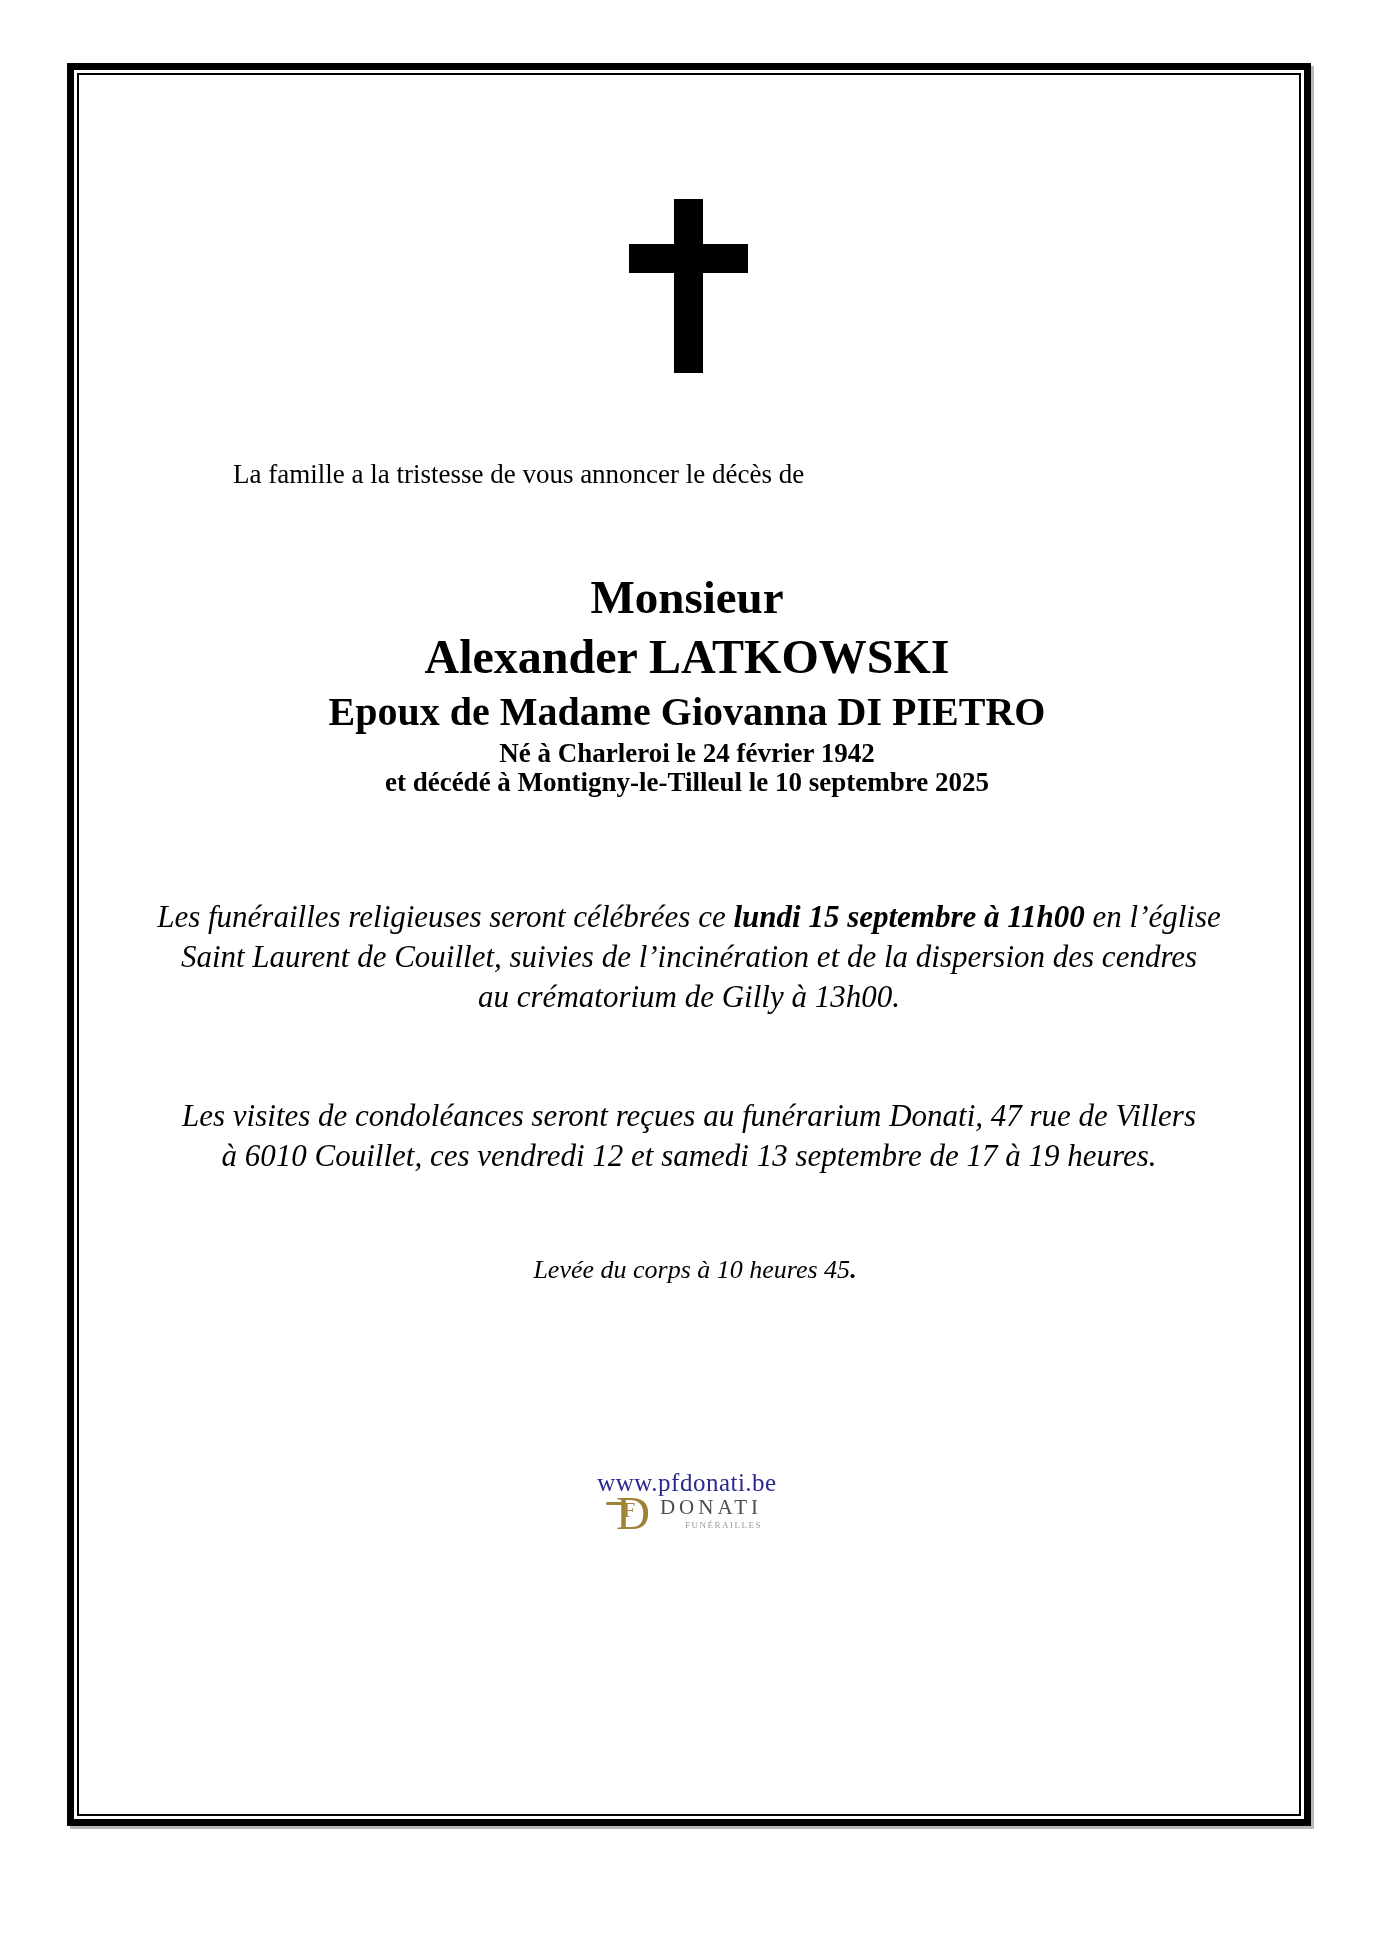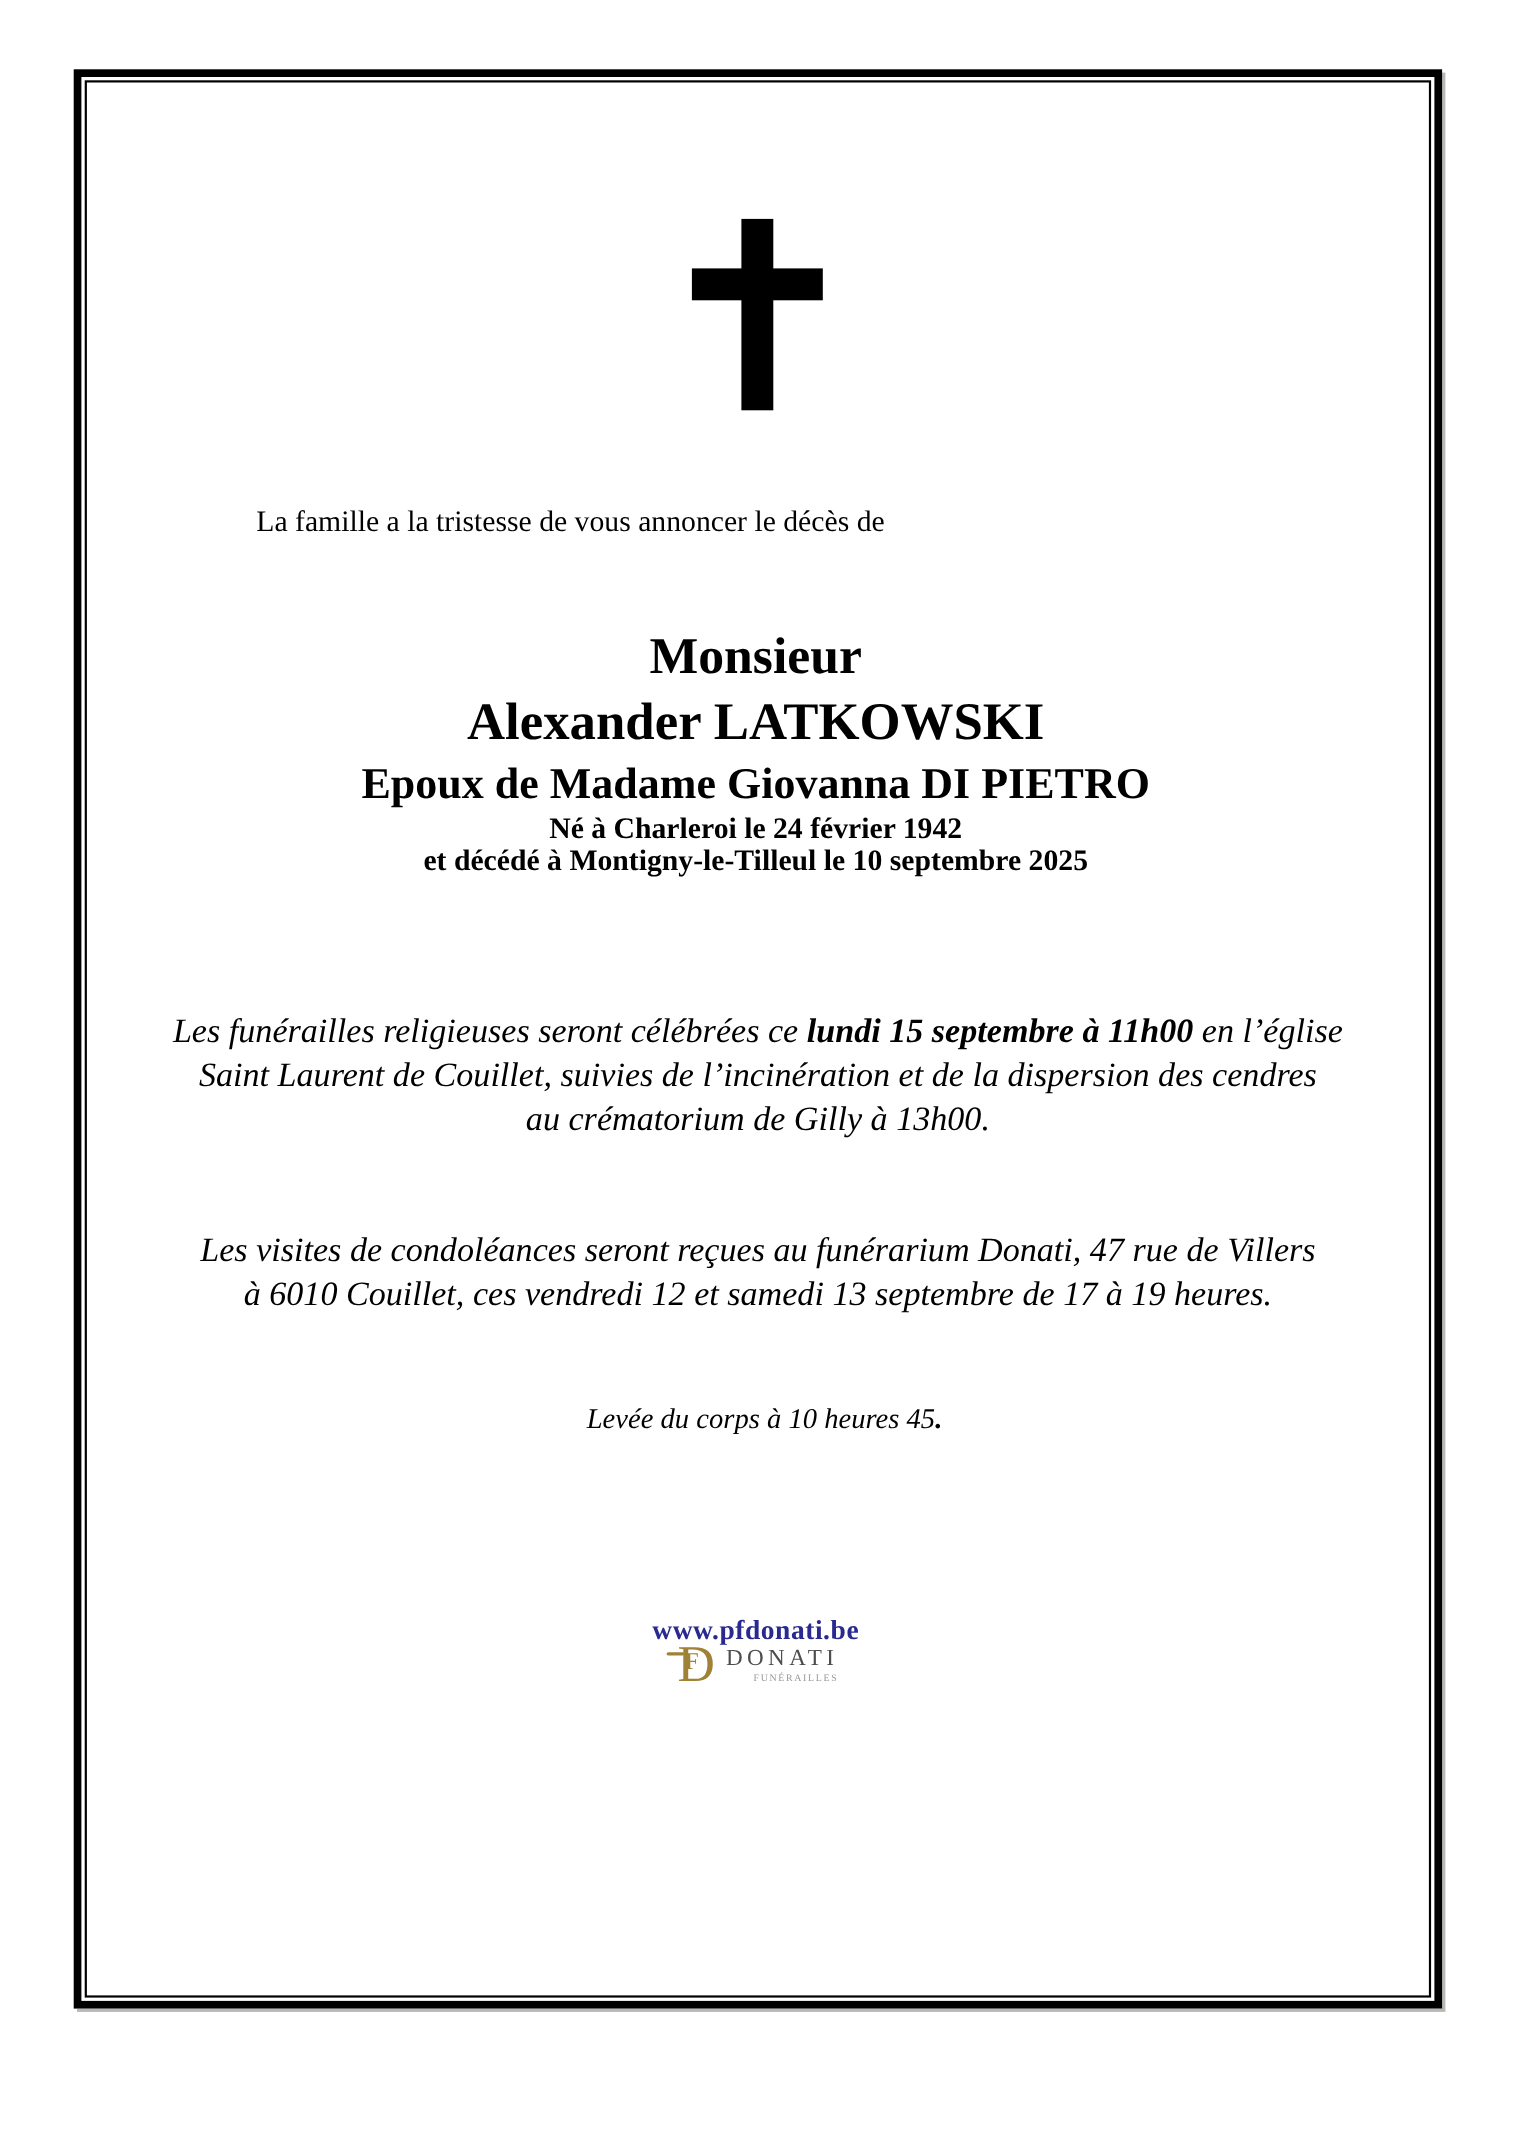--- a/index.html
+++ b/index.html
@@ -54,32 +54,31 @@
   .name-line{top:629px; font-size:48px; font-weight:bold;}
   .spouse-line{top:688px; font-size:40px; font-weight:bold;}
   .birth-line{top:738px; font-size:27px; font-weight:bold;}
   .death-line{top:767px; font-size:27px; font-weight:bold;}
   .para{
     position:absolute; left:0; right:0;
     text-align:center;
     font-style:italic;
     font-size:31px;
     line-height:40px;
-    margin-top:20px;
   }
   .para div{white-space:nowrap;}
   .funeral{top:897px;}
   .condolences{top:1096px;}
   .levee{top:1250px; font-size:26px;padding-left:12px;}
   .levee .end{font-weight:bold;}
   .notice{top:1336px; font-size:30px; font-weight:bold; font-style:italic;}
   .website{
     top:1469px;
     font-size:25px;
-    font-weight:bold;
+    font-weight:normal;
     letter-spacing:0.5px;
     cursor:pointer;
   }
   .logo-row{
     position:absolute; left:0; right:0; top:1496px;
     display:flex; justify-content:center; align-items:flex-start;
   }
   .monogram{
     position:relative;
     width:36px; height:38px;

